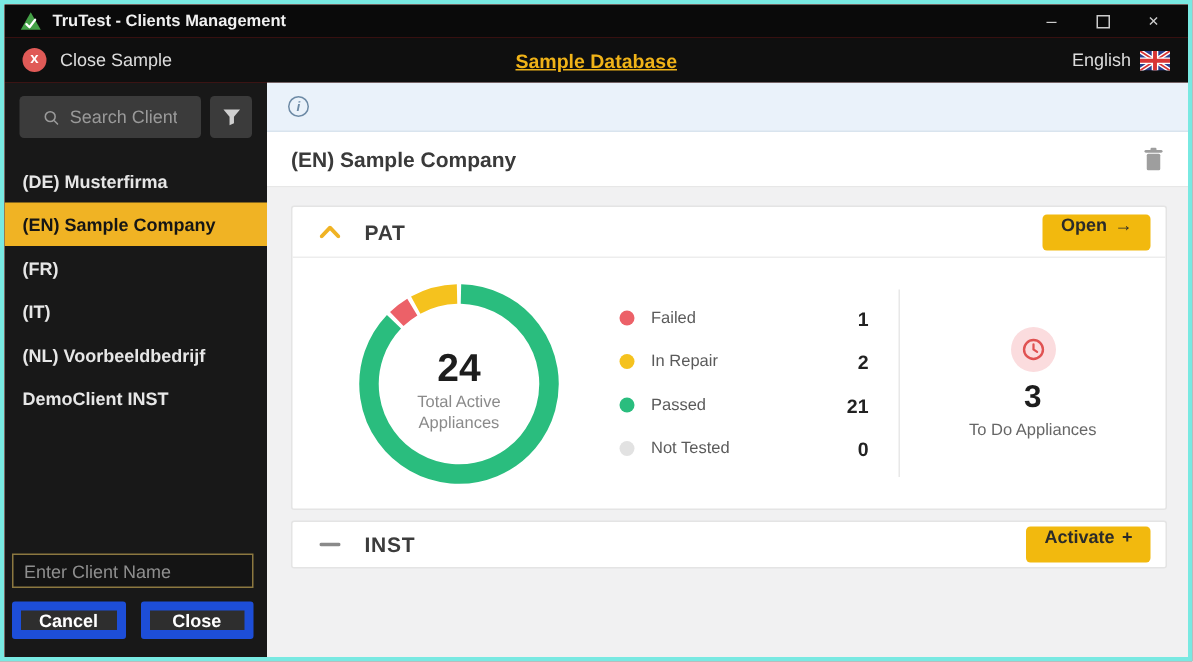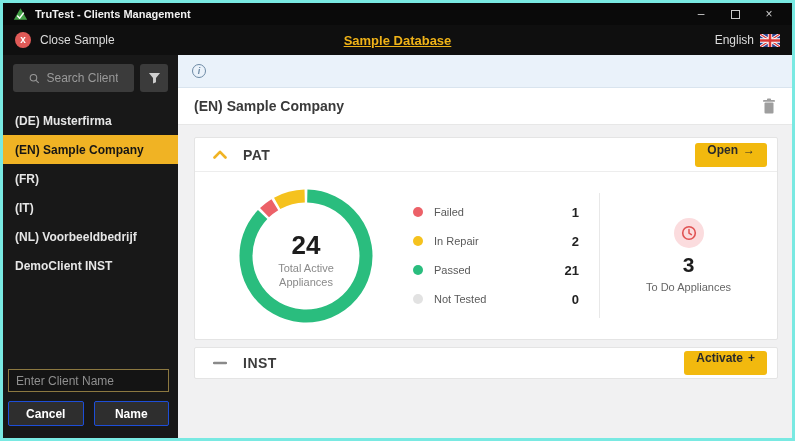--- a/index.html
+++ b/index.html
@@ -82,21 +82,21 @@
 
   .sidebar-bottom { margin-top: auto; padding: 0 9px 12px 5px; }
   .new-client-input {
     width: 100%; height: 23px; background: #141414; border: 1px solid #8c7840;
     color: #c8c8c8; font-size: 12px; padding: 0 7px; outline: none;
     font-family: "Liberation Sans", sans-serif;
   }
   .new-client-input::placeholder { color: #8f8f8f; }
   .btn-row { display: flex; gap: 10px; margin-top: 9px; }
   .dark-btn {
-    flex: 1; height: 25px; background: #2e2e2e; border: 1px solid #1d4ed8;
+    flex: 1; height: 25px; background: #2e2e2e; border: 6px solid #1d4ed8;
     color: #ffffff; font-size: 12px; font-weight: bold; border-radius: 2px;
     cursor: pointer; font-family: "Liberation Sans", sans-serif;
   }
 
   
   .main { flex: 1; background: #f1f1f2; display: flex; flex-direction: column; min-width: 0; }
   .banner {
     height: 33px; background: #eaf2fa; border-bottom: 1px solid #d9e4ee;
     display: flex; align-items: center; gap: 8px; padding: 0 14px; flex: 0 0 auto;
   }
@@ -220,21 +220,21 @@
           <div class="client-item selected">(EN) Sample Company</div>
           <div class="client-item">(FR)</div>
           <div class="client-item">(IT)</div>
           <div class="client-item">(NL) Voorbeeldbedrijf</div>
           <div class="client-item">DemoClient INST</div>
         </div>
       <div class="sidebar-bottom">
         <input class="new-client-input" type="text" placeholder="Enter Client Name" style="">
         <div class="btn-row">
           <button class="dark-btn">Cancel</button>
-          <button class="dark-btn">Name</button>
+          <button class="dark-btn">Close</button>
         </div>
       </div>
     </div>
 
     <div class="main">
 
       <div class="banner">
         <span class="info-icon">i</span>
       </div>
 

